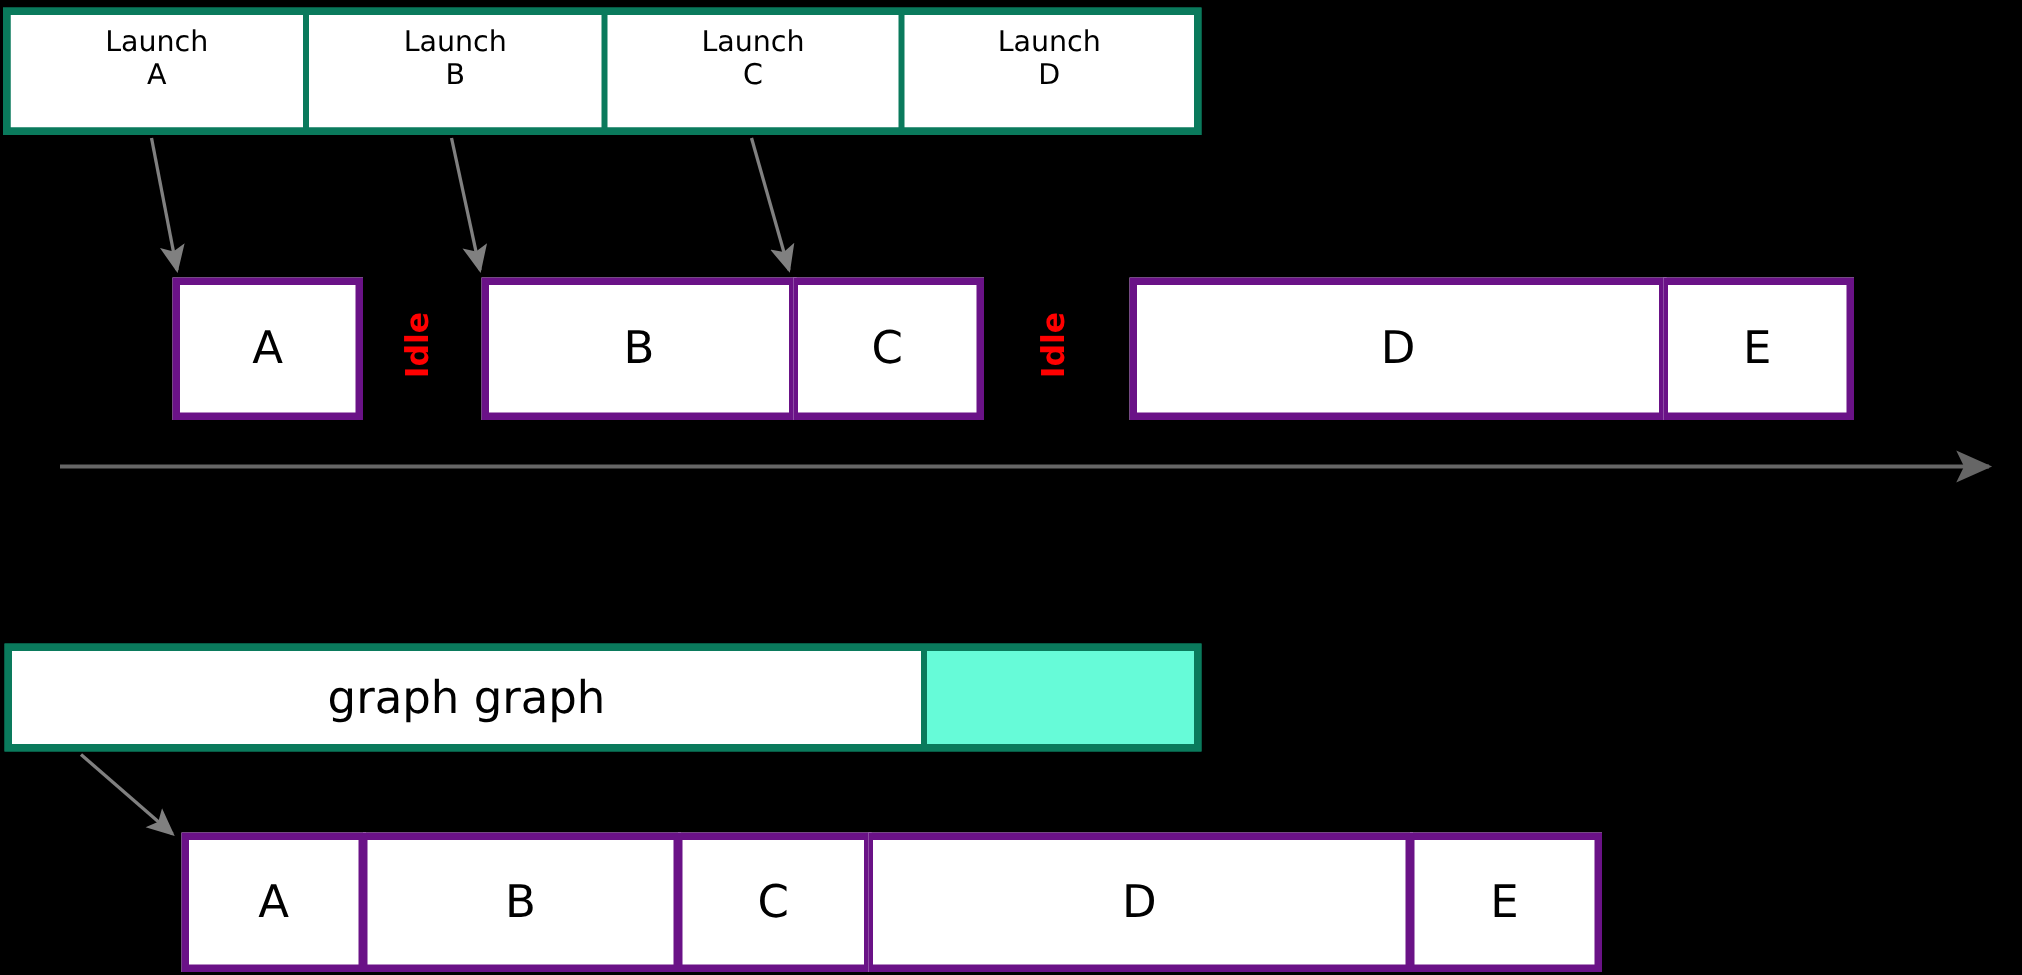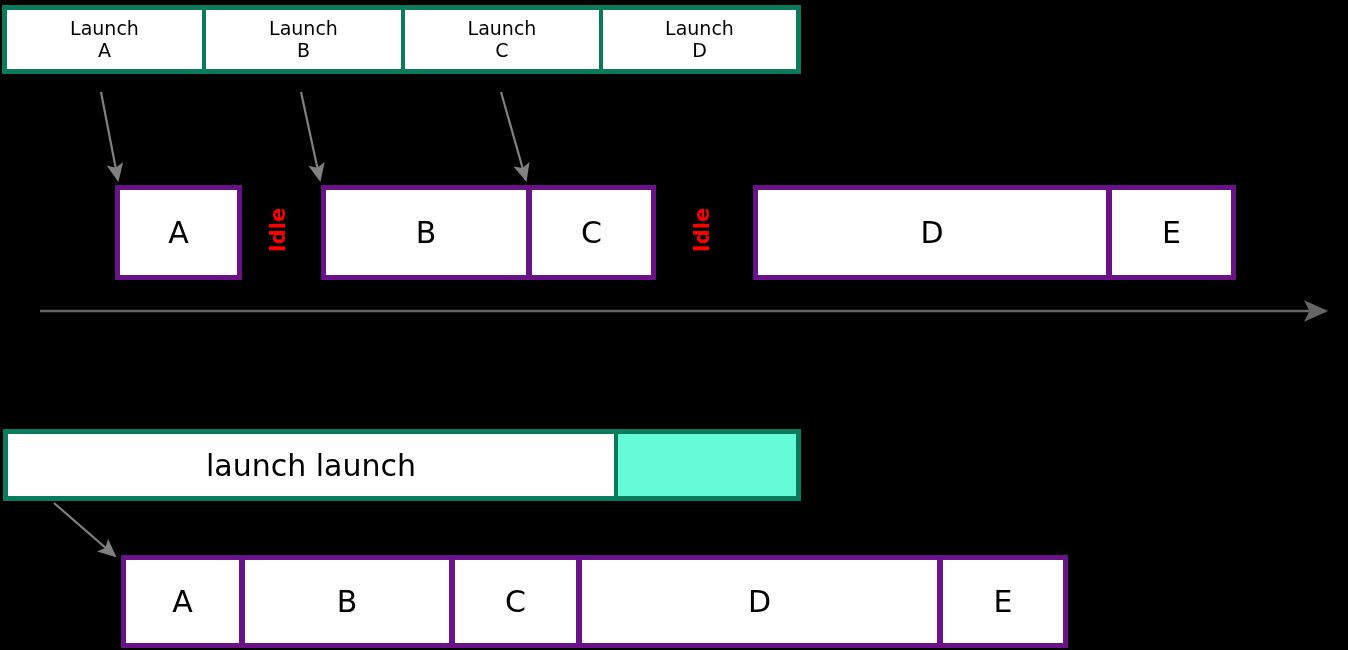--- a/index.html
+++ b/index.html
@@ -95,21 +95,21 @@
     left: 0; top: 0;
     width: 1348px; height: 650px;
     pointer-events: none;
   }
 </style>
 </head>
 <body>
 
 <div id="stage">
 
-  <div class="abs launch-strip" style="left:2px; top:5px; width:799px; height:69px;">
+  <div class="abs launch-strip" style="left:2px; top:5px; width:799px; height:85px;">
 
     <div class="launch-cell" style="width:196px;">
       <span class="l1">Launch</span>
       <span class="l2">A</span>
     </div>
 
     <div class="launch-cell" style="width:196px;">
       <span class="l1">Launch</span>
       <span class="l2">B</span>
     </div>
@@ -133,21 +133,21 @@
 
   <div class="abs kbox joined-left" style="left:529px; top:185px; width:127px; height:95px;">C</div>
 
   <div class="abs idle" style="left:682px; top:196px; width:40px; height:68px;">Idle</div>
 
   <div class="abs kbox" style="left:753px; top:185px; width:358px; height:95px;">D</div>
 
   <div class="abs kbox joined-left" style="left:1109px; top:185px; width:127px; height:95px;">E</div>
 
   <div class="abs graph-bar" style="left:3px; top:429px; width:798px; height:72px;">
-    <div class="glabel" style="width:606px;">launch launch</div>
+    <div class="glabel" style="width:606px;">graph graph</div>
     <div class="gfill" style="width:178px;"></div>
   </div>
 
   <div class="abs kbox" style="left:121px; top:555px; width:123px; height:93px;">A</div>
 
   <div class="abs kbox joined-left" style="left:242px; top:555px; width:212px; height:93px;">B</div>
 
   <div class="abs kbox joined-left" style="left:452px; top:555px; width:129px; height:93px;">C</div>
 
   <div class="abs kbox joined-left" style="left:579px; top:555px; width:363px; height:93px;">D</div>

